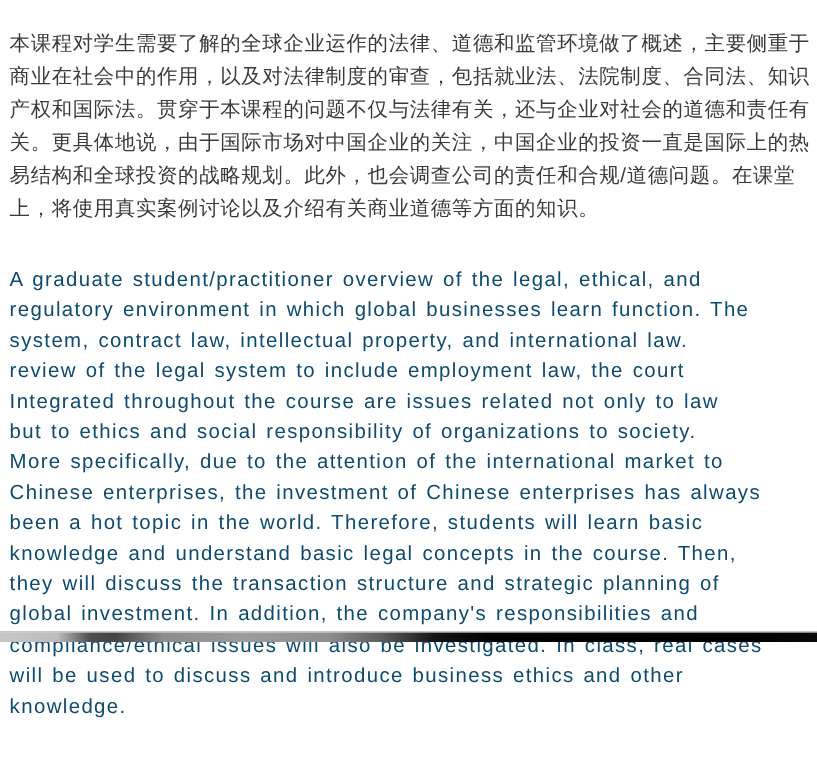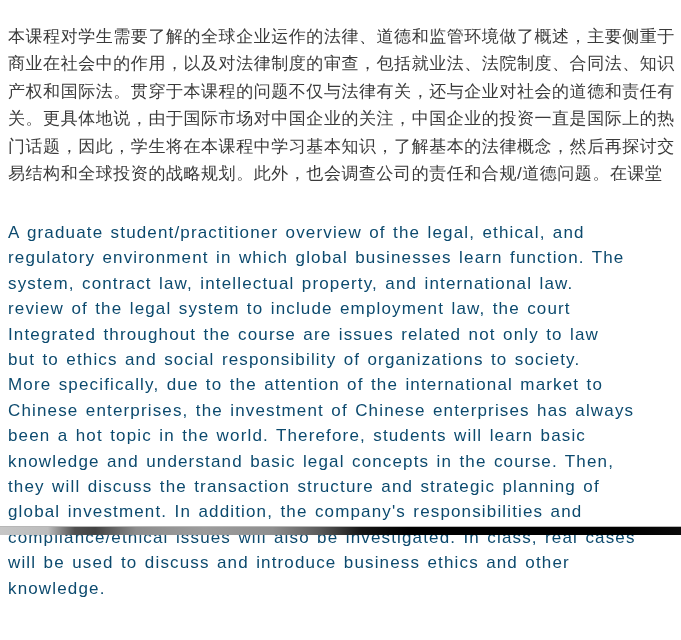--- a/index.html
+++ b/index.html
@@ -46,22 +46,22 @@
 </style>
 </head>
 <body>
 
 <div class="page">
   <div class="para cn-para">
       <div class="line">本课程对学生需要了解的全球企业运作的法律、道德和监管环境做了概述，主要侧重于</div>
       <div class="line">商业在社会中的作用，以及对法律制度的审查，包括就业法、法院制度、合同法、知识</div>
       <div class="line">产权和国际法。贯穿于本课程的问题不仅与法律有关，还与企业对社会的道德和责任有</div>
       <div class="line">关。更具体地说，由于国际市场对中国企业的关注，中国企业的投资一直是国际上的热</div>
-      <div class="line">门话题，因此，学生将在本课程中学习基本知识，了解基本的法律概念，然后再探讨交</div>
       <div class="line">易结构和全球投资的战略规划。此外，也会调查公司的责任和合规/道德问题。在课堂</div>
+      <div class="line">上，将使用真实案例讨论以及介绍有关商业道德等方面的知识。</div>
     </div>
   <div class="para en-para">
       <div class="line">A graduate student/practitioner overview of the legal, ethical, and</div>
       <div class="line">regulatory environment in which global businesses learn function. The</div>
       <div class="line">system, contract law, intellectual property, and international law.</div>
       <div class="line">review of the legal system to include employment law, the court</div>
       <div class="line">Integrated throughout the course are issues related not only to law</div>
       <div class="line">but to ethics and social responsibility of organizations to society.</div>
       <div class="line">More specifically, due to the attention of the international market to</div>
       <div class="line">Chinese enterprises, the investment of Chinese enterprises has always</div>

